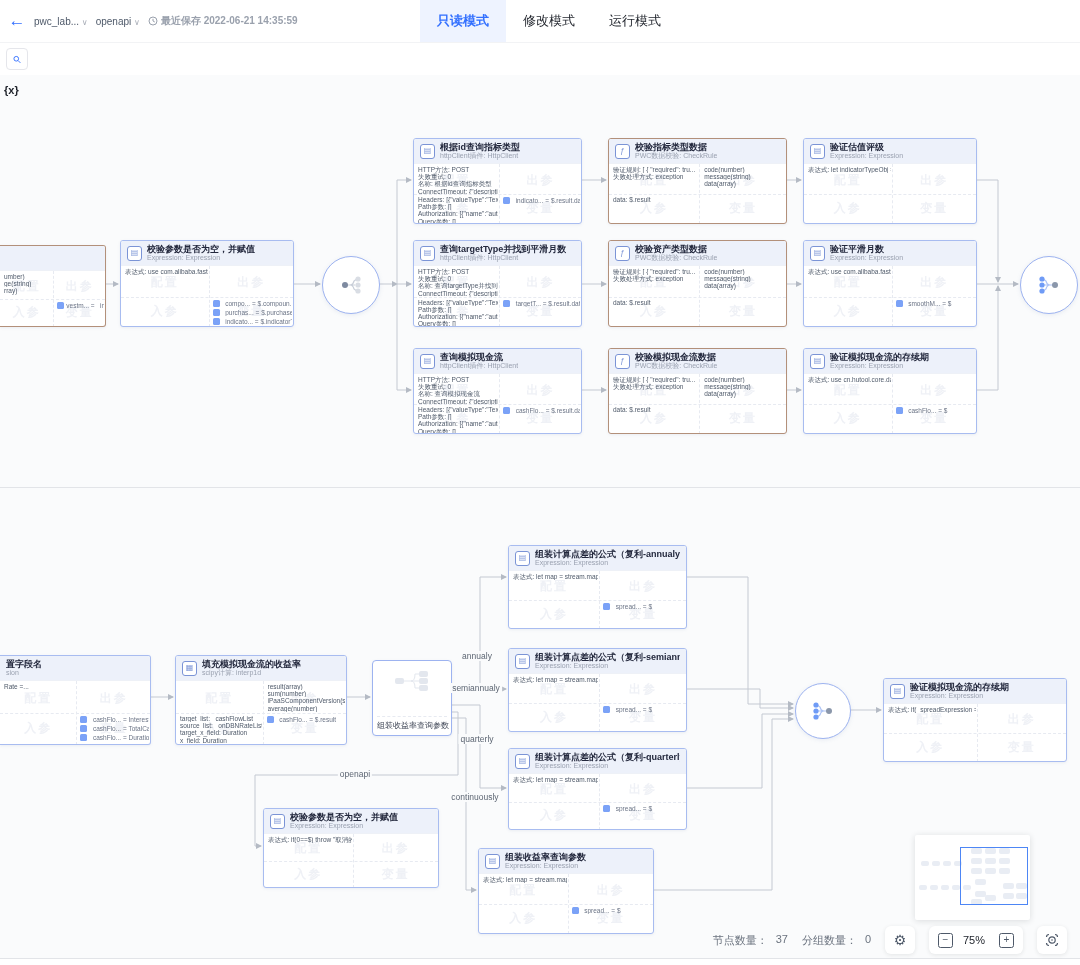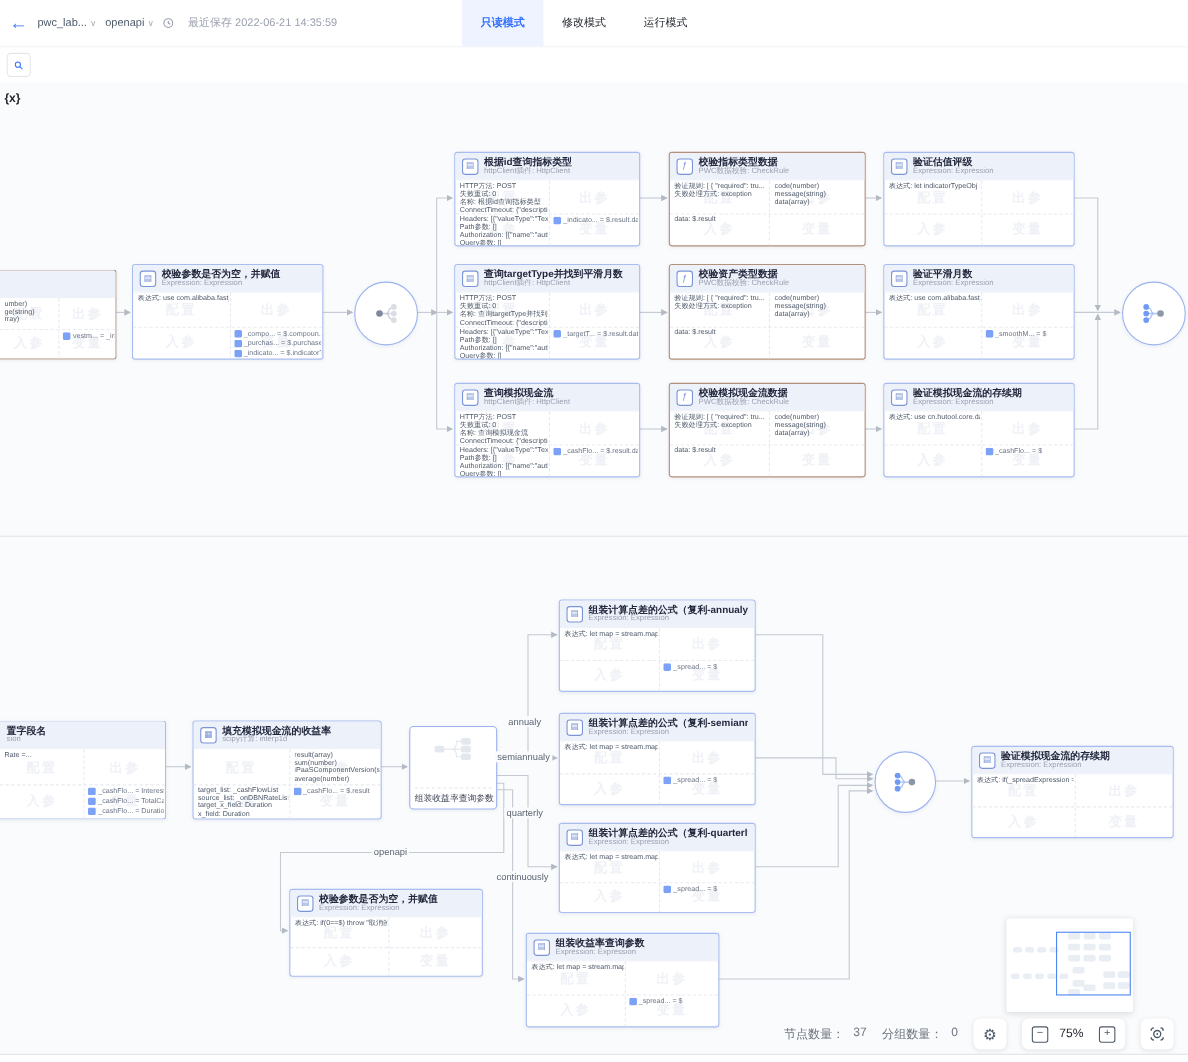--- a/index.html
+++ b/index.html
@@ -8,23 +8,23 @@
   
   .topbar{position:absolute;left:0;top:0;width:1080px;height:42px;background:#fff;z-index:10;
           border-bottom:1px solid #f2f3f5;display:flex;align-items:center;}
   .back{width:34px;height:42px;border:none;background:none;color:#3370ff;font-size:17px;cursor:pointer;}
   .tblock{display:flex;flex-direction:column;justify-content:center;gap:2px;}
   .trow1{display:flex;align-items:center;gap:5px;}
   .ttl{font-size:13.5px;font-weight:bold;color:#1d2129;}
   .info{font-size:10px;color:#a9aeb8;}
   .trow2{display:flex;align-items:center;gap:8px;font-size:10px;color:#4e5969;}
   .chev{color:#a9aeb8;font-size:8px;}
-  .saved{color:#9aa1ad;display:flex;align-items:center;gap:13px;}
+  .saved{color:#9aa1ad;display:flex;align-items:center;gap:3px;font-weight:bold;}
   .tabs{position:absolute;left:420px;top:0;height:42px;display:flex;align-items:stretch;}
-  .tab{display:flex;align-items:center;padding:0 17px;font-size:10px;color:#1d2129;cursor:pointer;}
+  .tab{display:flex;align-items:center;padding:0 17px;font-size:13px;color:#1d2129;cursor:pointer;}
   .tab.active{color:#3370ff;background:#eef3ff;font-weight:bold;}
   
   .band{position:absolute;left:0;top:43px;width:1080px;height:32px;background:#fff;z-index:9;}
   .searchbtn{position:absolute;left:6px;top:5px;width:22px;height:22px;background:#fff;border:1px solid #e5e6eb;
              border-radius:4px;display:flex;align-items:center;justify-content:center;cursor:pointer;}
   
   .canvas{position:absolute;left:0;top:75px;width:1080px;height:883px;background:#fafbfc;z-index:0;}
   .hdiv{position:absolute;left:0;width:1080px;height:0;border-top:1px solid #e2e4e8;z-index:1;}
   .varbadge{position:absolute;left:4px;top:84px;font-size:11px;font-weight:bold;color:#1d2129;z-index:4;cursor:pointer;}
   #edge-layer{position:absolute;left:0;top:0;width:1080px;height:965px;z-index:1;}

